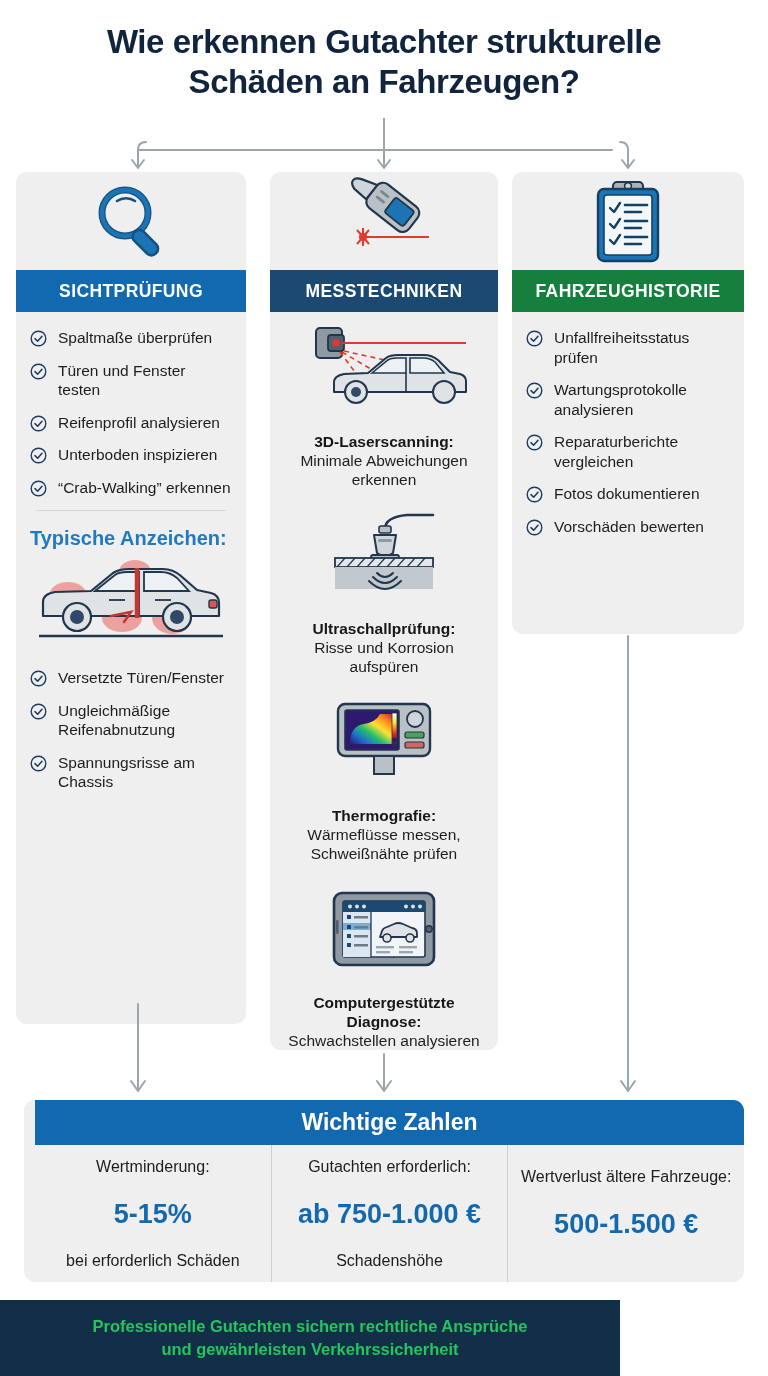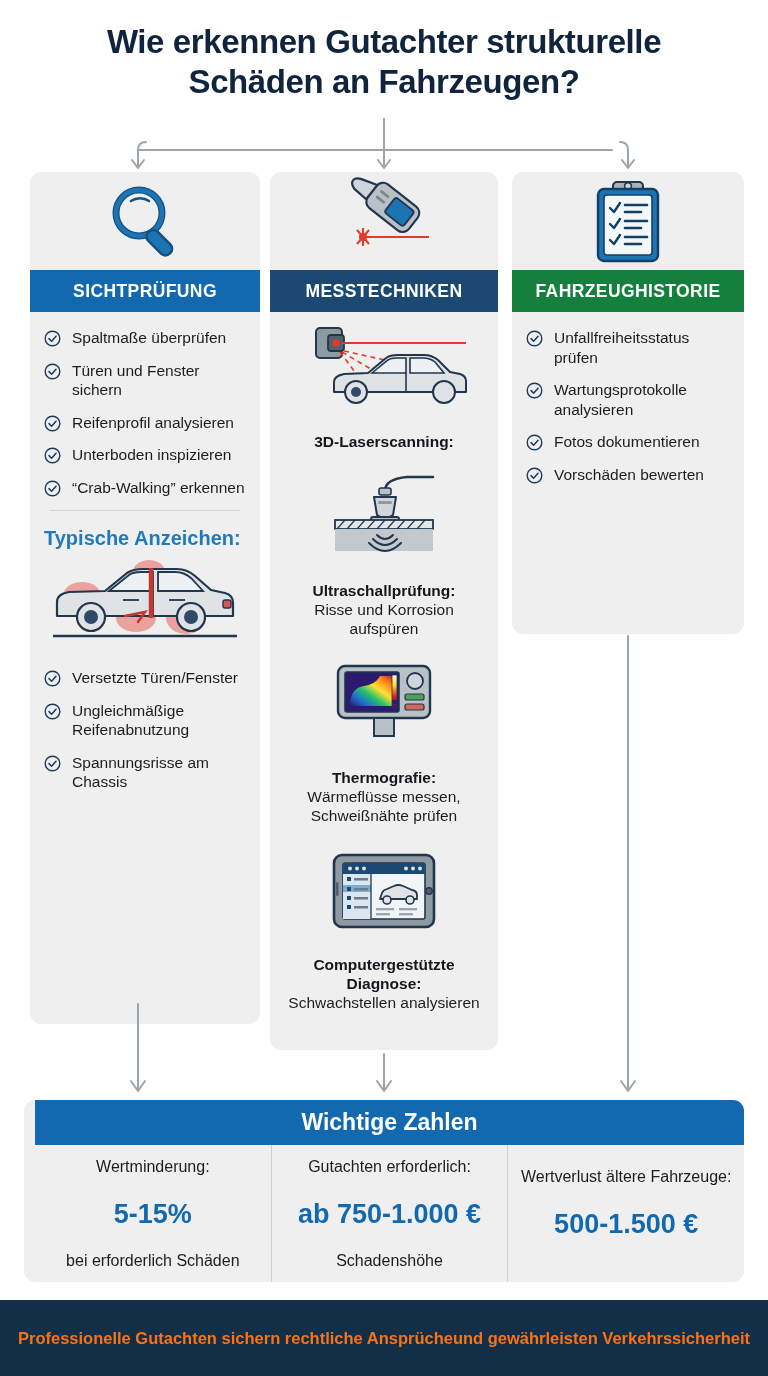--- a/index.html
+++ b/index.html
@@ -23,21 +23,21 @@
   
   .top-connect { position: absolute; left: 0; top: 118px; width: 768px; height: 56px; }
 
   
   .card {
     position: absolute;
     background: #efefef;
     border-radius: 11px;
     overflow: hidden;
   }
-  #card1 { left: 30px;  top: 172px; width: 230px; height: 852px; }
+  #card1 { left: 16px;  top: 172px; width: 230px; height: 852px; }
   #card2 { left: 270px; top: 172px; width: 228px; height: 878px; }
   #card3 { left: 512px; top: 172px; width: 232px; height: 462px; }
 
   .card-icon {
     height: 98px; display: flex; align-items: center; justify-content: center;
   }
   .card-head {
     height: 42px; display: flex; align-items: center; justify-content: center;
     color: #ffffff; font-weight: bold; font-size: 17.5px; letter-spacing: 0.4px;
   }
@@ -90,23 +90,23 @@
     align-items: center; justify-content: center;
     text-align: center; padding: 6px 6px;
   }
   .nb-col + .nb-col { border-left: 1px solid #cfcfcf; }
   .nb-label { font-size: 16px; color: #1d1d1f; line-height: 20px; }
   .nb-value { font-size: 27px; font-weight: bold; color: #1269b0; line-height: 34px; margin: 20px 0; }
   .nb-sub { font-size: 16px; color: #1d1d1f; line-height: 20px; }
 
   
   .footer {
-    position: absolute; left: 0; top: 1300px; width: 768px; height: 76px;
-    background: #132e47; color: #f97316;
-    display: flex; flex-direction: row; align-items: center; justify-content: center;
+    position: absolute; left: 0; top: 1300px; width: 620px; height: 76px;
+    background: #132e47; color: #22c55e;
+    display: flex; flex-direction: column; align-items: center; justify-content: center;
     text-align: center; font-size: 16.5px; font-weight: bold; line-height: 23px;
   }
 </style>
 </head>
 <body>
 
 <div class="page">
 
   <div class="title">
     <div>Wie erkennen Gutachter strukturelle</div>
@@ -152,21 +152,21 @@
           </span>
           <span>Spaltmaße überprüfen</span>
         </li>
         <li>
           <span class="chk">
             <svg width="17" height="17" viewBox="0 0 17 17">
                 <circle cx="8.5" cy="8.5" r="7.3" fill="none" stroke="#1b3c5e" stroke-width="1.4"></circle>
                 <polyline points="5,8.6 7.6,11.2 12,6.2" fill="none" stroke="#1b3c5e" stroke-width="1.5" stroke-linecap="round" stroke-linejoin="round"></polyline>
               </svg>
           </span>
-          <span>Türen und Fenster sichern</span>
+          <span>Türen und Fenster testen</span>
         </li>
         <li>
           <span class="chk">
             <svg width="17" height="17" viewBox="0 0 17 17">
                 <circle cx="8.5" cy="8.5" r="7.3" fill="none" stroke="#1b3c5e" stroke-width="1.4"></circle>
                 <polyline points="5,8.6 7.6,11.2 12,6.2" fill="none" stroke="#1b3c5e" stroke-width="1.5" stroke-linecap="round" stroke-linejoin="round"></polyline>
               </svg>
           </span>
           <span>Reifenprofil analysieren</span>
         </li>
@@ -290,20 +290,21 @@
             <path d="M40 70 L40 60 Q40 54 50 52 L74 51 L92 36 Q96 33 104 33 L130 33 Q138 33 144 38 L156 50 L166 52 Q172 54 172 59 L172 70 Z" fill="#dfe3e6" stroke="#22364d" stroke-width="2" stroke-linejoin="round"></path>
             <path d="M78 51 L94 38 Q97 36 103 36 L112 36 L112 51 Z" fill="#eef1f3" stroke="#22364d" stroke-width="1.6"></path>
             <path d="M116 36 L129 36 Q136 36 141 40 L150 51 L116 51 Z" fill="#eef1f3" stroke="#22364d" stroke-width="1.6"></path>
             <path d="M112 51 L112 70" stroke="#22364d" stroke-width="1.6"></path>
             <circle cx="62" cy="70" r="11" fill="#dfe3e6" stroke="#22364d" stroke-width="2"></circle>
             <circle cx="62" cy="70" r="5" fill="#2f4a68"></circle>
             <circle cx="150" cy="70" r="11" fill="#dfe3e6" stroke="#22364d" stroke-width="2"></circle>
           </svg>
         </div>
         <div class="m-title">3D-Laserscanning:</div>
+        <div class="m-desc">Minimale Abweichungen erkennen</div>
       </div>
 
       <div class="method">
         <div class="m-ico">
           <svg width="110" height="86" viewBox="0 0 110 86">
             <path d="M56 20 Q56 8 78 6 L104 6" fill="none" stroke="#22364d" stroke-width="2.6" stroke-linecap="round"></path>
             <rect x="50" y="17" width="12" height="7" rx="2" fill="#b9c1c7" stroke="#22364d" stroke-width="1.6"></rect>
             <path d="M45 26 L67 26 L64 44 Q56 50 48 44 Z" fill="#cfd5da" stroke="#22364d" stroke-width="2" stroke-linejoin="round"></path>
             <rect x="49" y="30" width="14" height="3" rx="1.5" fill="#8e99a1"></rect>
             <rect x="42" y="46" width="28" height="7" rx="2" fill="#b9c1c7" stroke="#22364d" stroke-width="1.8"></rect>
@@ -458,20 +459,29 @@
           </span>
           <span>Wartungsprotokolle analysieren</span>
         </li>
         <li>
           <span class="chk">
             <svg width="17" height="17" viewBox="0 0 17 17">
                 <circle cx="8.5" cy="8.5" r="7.3" fill="none" stroke="#1b3c5e" stroke-width="1.4"></circle>
                 <polyline points="5,8.6 7.6,11.2 12,6.2" fill="none" stroke="#1b3c5e" stroke-width="1.5" stroke-linecap="round" stroke-linejoin="round"></polyline>
               </svg>
           </span>
+          <span>Reparaturberichte vergleichen</span>
+        </li>
+        <li>
+          <span class="chk">
+            <svg width="17" height="17" viewBox="0 0 17 17">
+                <circle cx="8.5" cy="8.5" r="7.3" fill="none" stroke="#1b3c5e" stroke-width="1.4"></circle>
+                <polyline points="5,8.6 7.6,11.2 12,6.2" fill="none" stroke="#1b3c5e" stroke-width="1.5" stroke-linecap="round" stroke-linejoin="round"></polyline>
+              </svg>
+          </span>
           <span>Fotos dokumentieren</span>
         </li>
         <li>
           <span class="chk">
             <svg width="17" height="17" viewBox="0 0 17 17">
                 <circle cx="8.5" cy="8.5" r="7.3" fill="none" stroke="#1b3c5e" stroke-width="1.4"></circle>
                 <polyline points="5,8.6 7.6,11.2 12,6.2" fill="none" stroke="#1b3c5e" stroke-width="1.5" stroke-linecap="round" stroke-linejoin="round"></polyline>
               </svg>
           </span>
           <span>Vorschäden bewerten</span>

